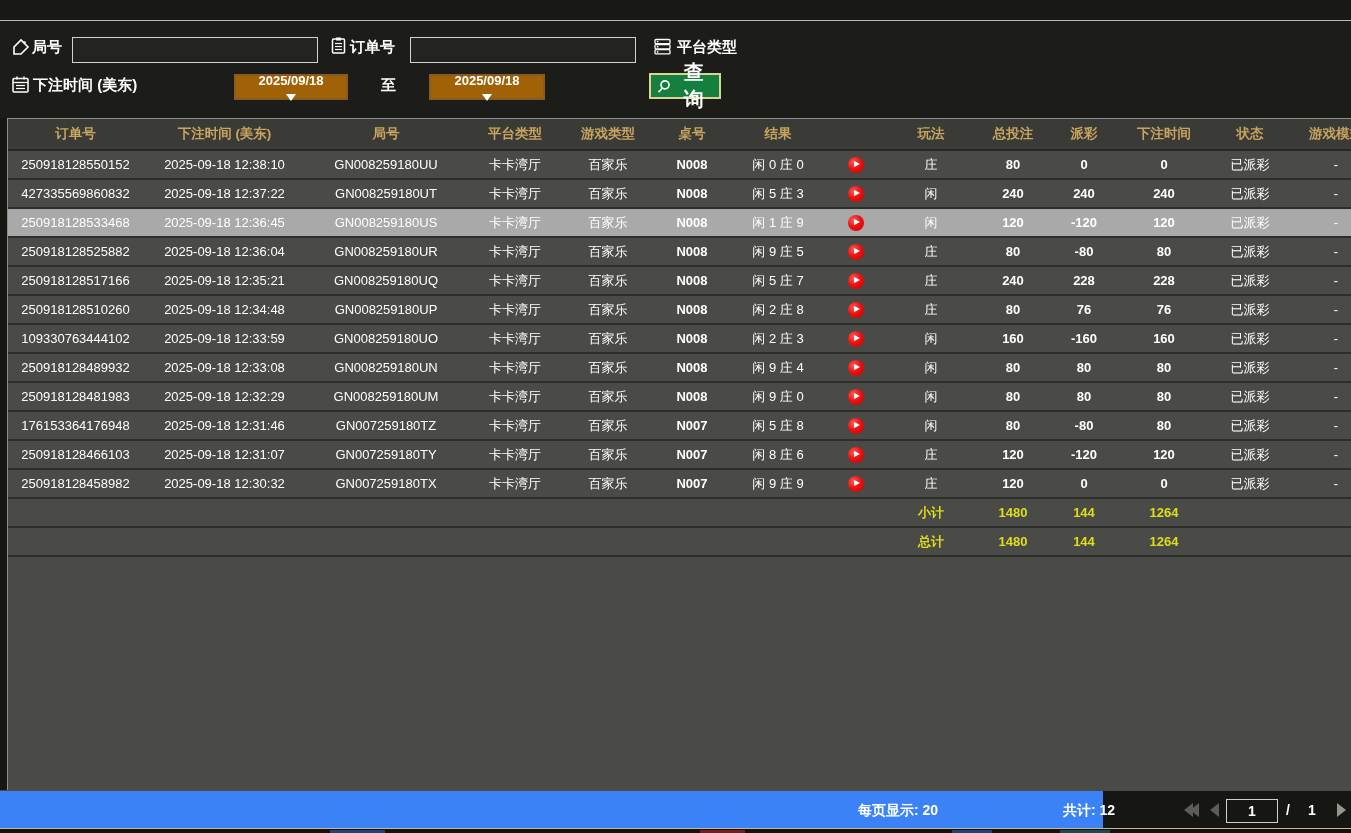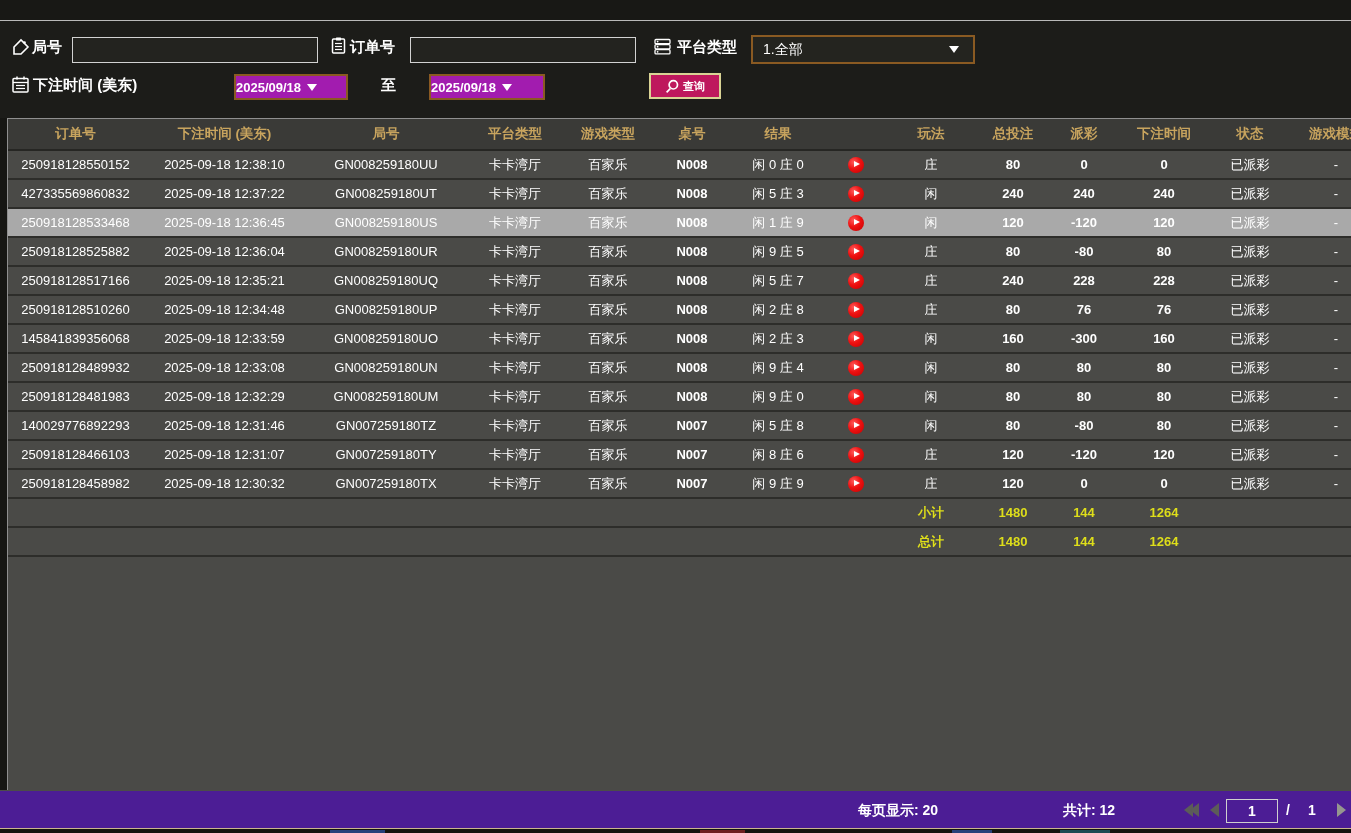--- a/index.html
+++ b/index.html
@@ -14,35 +14,35 @@
   
   .filters{position:absolute;top:21px;left:0;width:1351px;height:97px;background:#1c1c19;}
   .flabel{position:absolute;color:#ffffff;font-size:15px;font-weight:bold;white-space:nowrap;}
   .ficon{position:absolute;width:19px;height:19px;}
   .ficon svg{display:block;}
   .txtinput{
     position:absolute;height:24px;background:#23231f;border:1px solid #d2d2d2;
     color:#fff;font-size:13px;padding:0 6px;outline:none;box-sizing:content-box;
   }
   .datebox{
-    position:absolute;height:22px;background:#a21caf;border:2px solid #8a5a22;
-    color:#ffffff;font-size:13px;font-weight:bold;display:flex;align-items:center;
-    gap:6px;cursor:pointer;
+    position:absolute;height:22px;background:#a16207;border:2px solid #8a5a22;
+    color:#ffffff;font-size:13px;font-weight:bold;display:flex;align-items:center;justify-content:center;
+    gap:6px;cursor:pointer;flex-direction:column;
   }
   .caret{width:0;height:0;border-left:5px solid transparent;border-right:5px solid transparent;border-top:7px solid #ffffff;}
   .selectbox{
     position:absolute;height:25px;background:#24241f;border:2px solid #8a5a22;
     color:#ffffff;font-size:14px;display:flex;align-items:center;cursor:pointer;
     padding:0 10px;box-sizing:content-box;
   }
   .selectbox .caret{position:absolute;right:14px;}
   .querybtn{
     position:absolute;left:649px;top:52px;width:72px;height:26px;
-    background:#be185d;border:2px solid #d9d394;color:#ffffff;
-    font-size:11px;font-weight:bold;display:flex;align-items:center;justify-content:center;gap:3px;
+    background:#15803d;border:2px solid #d9d394;color:#ffffff;
+    font-size:20px;font-weight:bold;display:flex;align-items:center;justify-content:center;gap:3px;
     cursor:pointer;
   }
   
   .tablewrap{
     position:absolute;top:118px;left:7px;width:1344px;height:672px;
     background:#4a4a47;border-left:1px solid #8f8f8f;border-top:1px solid #8f8f8f;
     overflow:hidden;
   }
   table.grid{border-collapse:collapse;table-layout:fixed;width:1376px;}
   table.grid th{
@@ -65,22 +65,22 @@
     display:inline-block;width:16px;height:16px;border-radius:50%;
     background:radial-gradient(circle at 35% 32%, #ff5a5a 0%, #ee1111 45%, #c40000 100%);
     position:relative;vertical-align:middle;cursor:pointer;
   }
   .playbtn::after{
     content:"";position:absolute;left:6px;top:4.5px;width:0;height:0;
     border-left:6px solid #ffffff;border-top:3.5px solid transparent;border-bottom:3.5px solid transparent;
   }
   
   .pagebar{
-    position:absolute;top:790px;left:0;width:1351px;height:38px;
-    background:#4c1d95;border-top:1px solid #4c4c49;
+    position:absolute;top:790px;left:0;width:1103px;height:38px;
+    background:#3b82f6;border-top:1px solid #4c4c49;
   }
   .pagetext{position:absolute;top:11px;color:#ffffff;font-size:14px;font-weight:bold;white-space:nowrap;}
   .arrow{position:absolute;top:12px;cursor:pointer;display:flex;}
   .tri-l{width:0;height:0;border-top:7px solid transparent;border-bottom:7px solid transparent;border-right:9px solid #5c5c59;}
   .tri-r{width:0;height:0;border-top:7px solid transparent;border-bottom:7px solid transparent;border-left:9px solid #95958f;}
   .pageinput{
     position:absolute;left:1226px;top:8px;width:46px;height:20px;background:transparent;
     border:1px solid #cfcfcf;color:#ffffff;font-size:14px;font-weight:bold;text-align:center;outline:none;
   }
   
@@ -119,24 +119,20 @@
     <svg width="19" height="19" viewBox="0 0 19 19">
         <rect x="2" y="2.5" width="15" height="4.2" fill="none" stroke="#fff" stroke-width="1.3" rx="1"></rect>
         <rect x="2" y="7.6" width="15" height="4.2" fill="none" stroke="#fff" stroke-width="1.3" rx="1"></rect>
         <rect x="2" y="12.7" width="15" height="4.2" fill="none" stroke="#fff" stroke-width="1.3" rx="1"></rect>
         <circle cx="4.6" cy="4.6" r="0.9" fill="#fff"></circle>
         <circle cx="4.6" cy="9.7" r="0.9" fill="#fff"></circle>
         <circle cx="4.6" cy="14.8" r="0.9" fill="#fff"></circle>
       </svg>
   </span>
   <span class="flabel" style="left:677px;top:17px;">平台类型</span>
-  <div class="selectbox" style="left:751px;top:14px;width:200px;">
-    <span>1.全部</span>
-    <span class="caret"></span>
-  </div>
 
   <span class="ficon" style="left:11px;top:54px;">
     <svg width="19" height="19" viewBox="0 0 19 19">
         <rect x="2" y="3.5" width="15" height="13.5" fill="none" stroke="#fff" stroke-width="1.5" rx="1"></rect>
         <line x1="2" y1="7.5" x2="17" y2="7.5" stroke="#fff" stroke-width="1.3"></line>
         <line x1="6" y1="1.5" x2="6" y2="4.5" stroke="#fff" stroke-width="1.5"></line>
         <line x1="13" y1="1.5" x2="13" y2="4.5" stroke="#fff" stroke-width="1.5"></line>
         <line x1="5" y1="10.5" x2="14" y2="10.5" stroke="#fff" stroke-width="1.2"></line>
         <line x1="5" y1="13.5" x2="14" y2="13.5" stroke="#fff" stroke-width="1.2"></line>
       </svg>
@@ -289,31 +285,31 @@
           <td>闲 2 庄 8</td>
           <td><span class="playbtn"></span></td>
           <td>庄</td>
           <td class="num">80</td>
           <td class="pay-win">76</td>
           <td class="num">76</td>
           <td class="status">已派彩</td>
           <td>-</td>
         </tr>
         <tr class="datarow">
-          <td>145841839356068</td>
+          <td>109330763444102</td>
           <td>2025-09-18 12:33:59</td>
           <td>GN008259180UO</td>
           <td>卡卡湾厅</td>
           <td>百家乐</td>
           <td class="num">N008</td>
           <td>闲 2 庄 3</td>
           <td><span class="playbtn"></span></td>
           <td>闲</td>
           <td class="num">160</td>
-          <td class="pay-loss">-300</td>
+          <td class="pay-loss">-160</td>
           <td class="num">160</td>
           <td class="status">已派彩</td>
           <td>-</td>
         </tr>
         <tr class="datarow">
           <td>250918128489932</td>
           <td>2025-09-18 12:33:08</td>
           <td>GN008259180UN</td>
           <td>卡卡湾厅</td>
           <td>百家乐</td>
@@ -337,21 +333,21 @@
           <td>闲 9 庄 0</td>
           <td><span class="playbtn"></span></td>
           <td>闲</td>
           <td class="num">80</td>
           <td class="pay-win">80</td>
           <td class="num">80</td>
           <td class="status">已派彩</td>
           <td>-</td>
         </tr>
         <tr class="datarow">
-          <td>140029776892293</td>
+          <td>176153364176948</td>
           <td>2025-09-18 12:31:46</td>
           <td>GN007259180TZ</td>
           <td>卡卡湾厅</td>
           <td>百家乐</td>
           <td class="num">N007</td>
           <td>闲 5 庄 8</td>
           <td><span class="playbtn"></span></td>
           <td>闲</td>
           <td class="num">80</td>
           <td class="pay-loss">-80</td>

